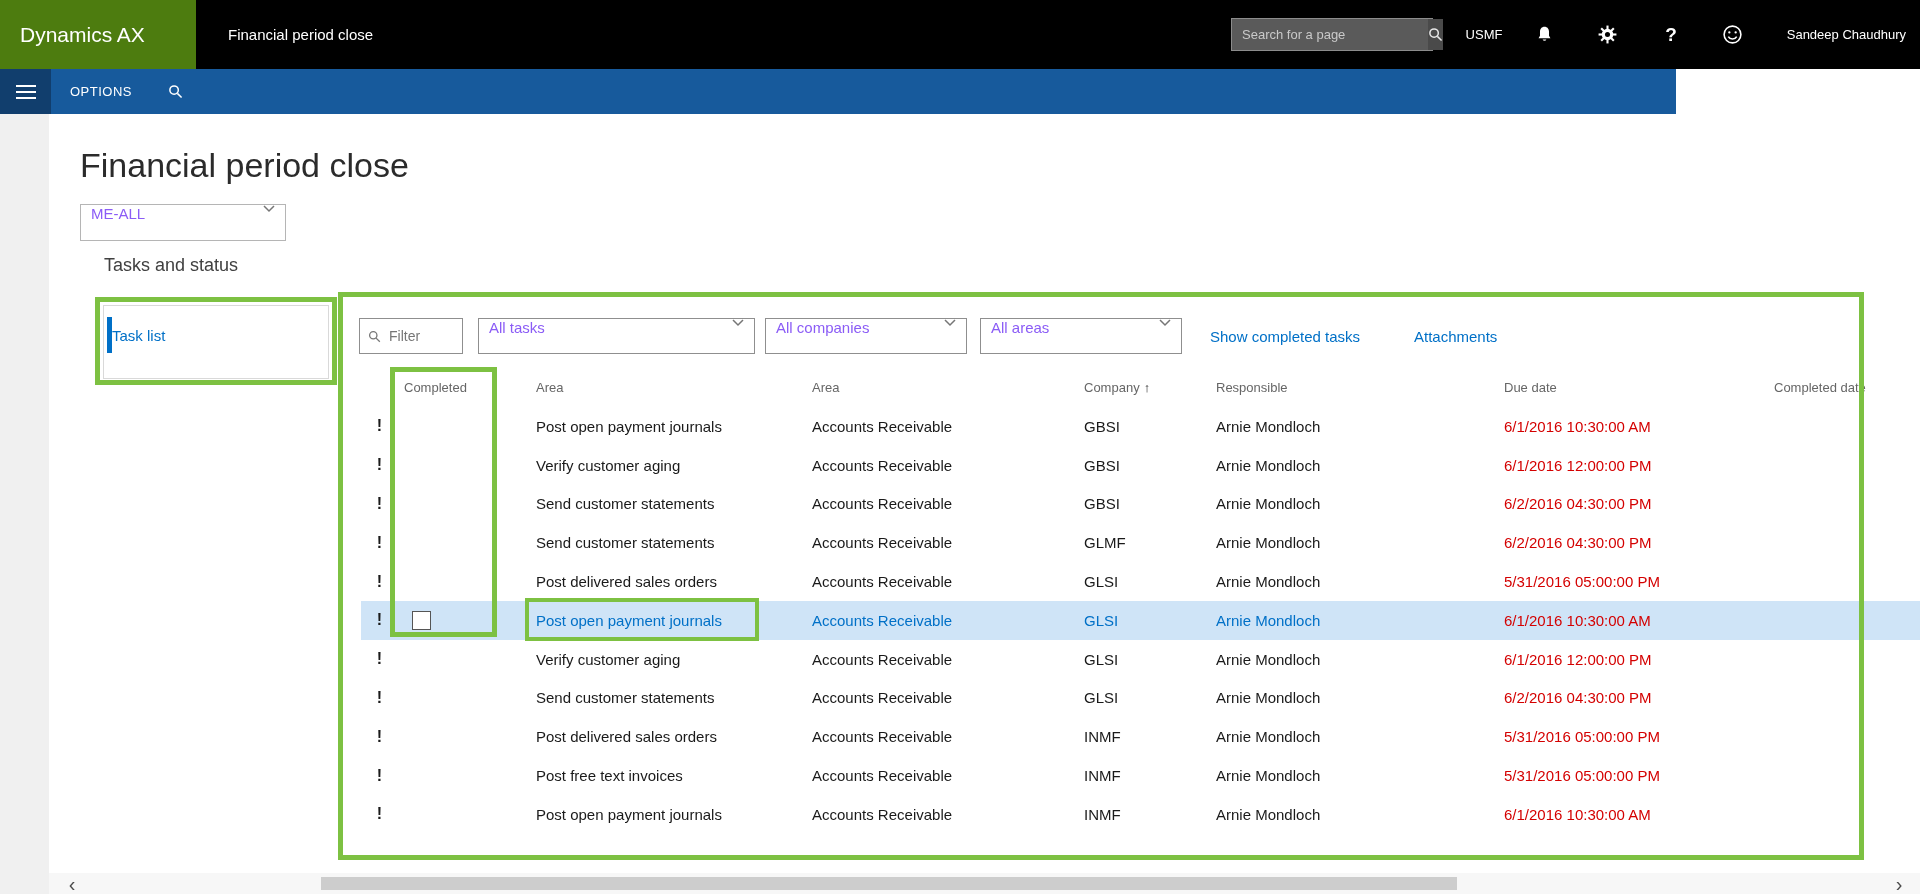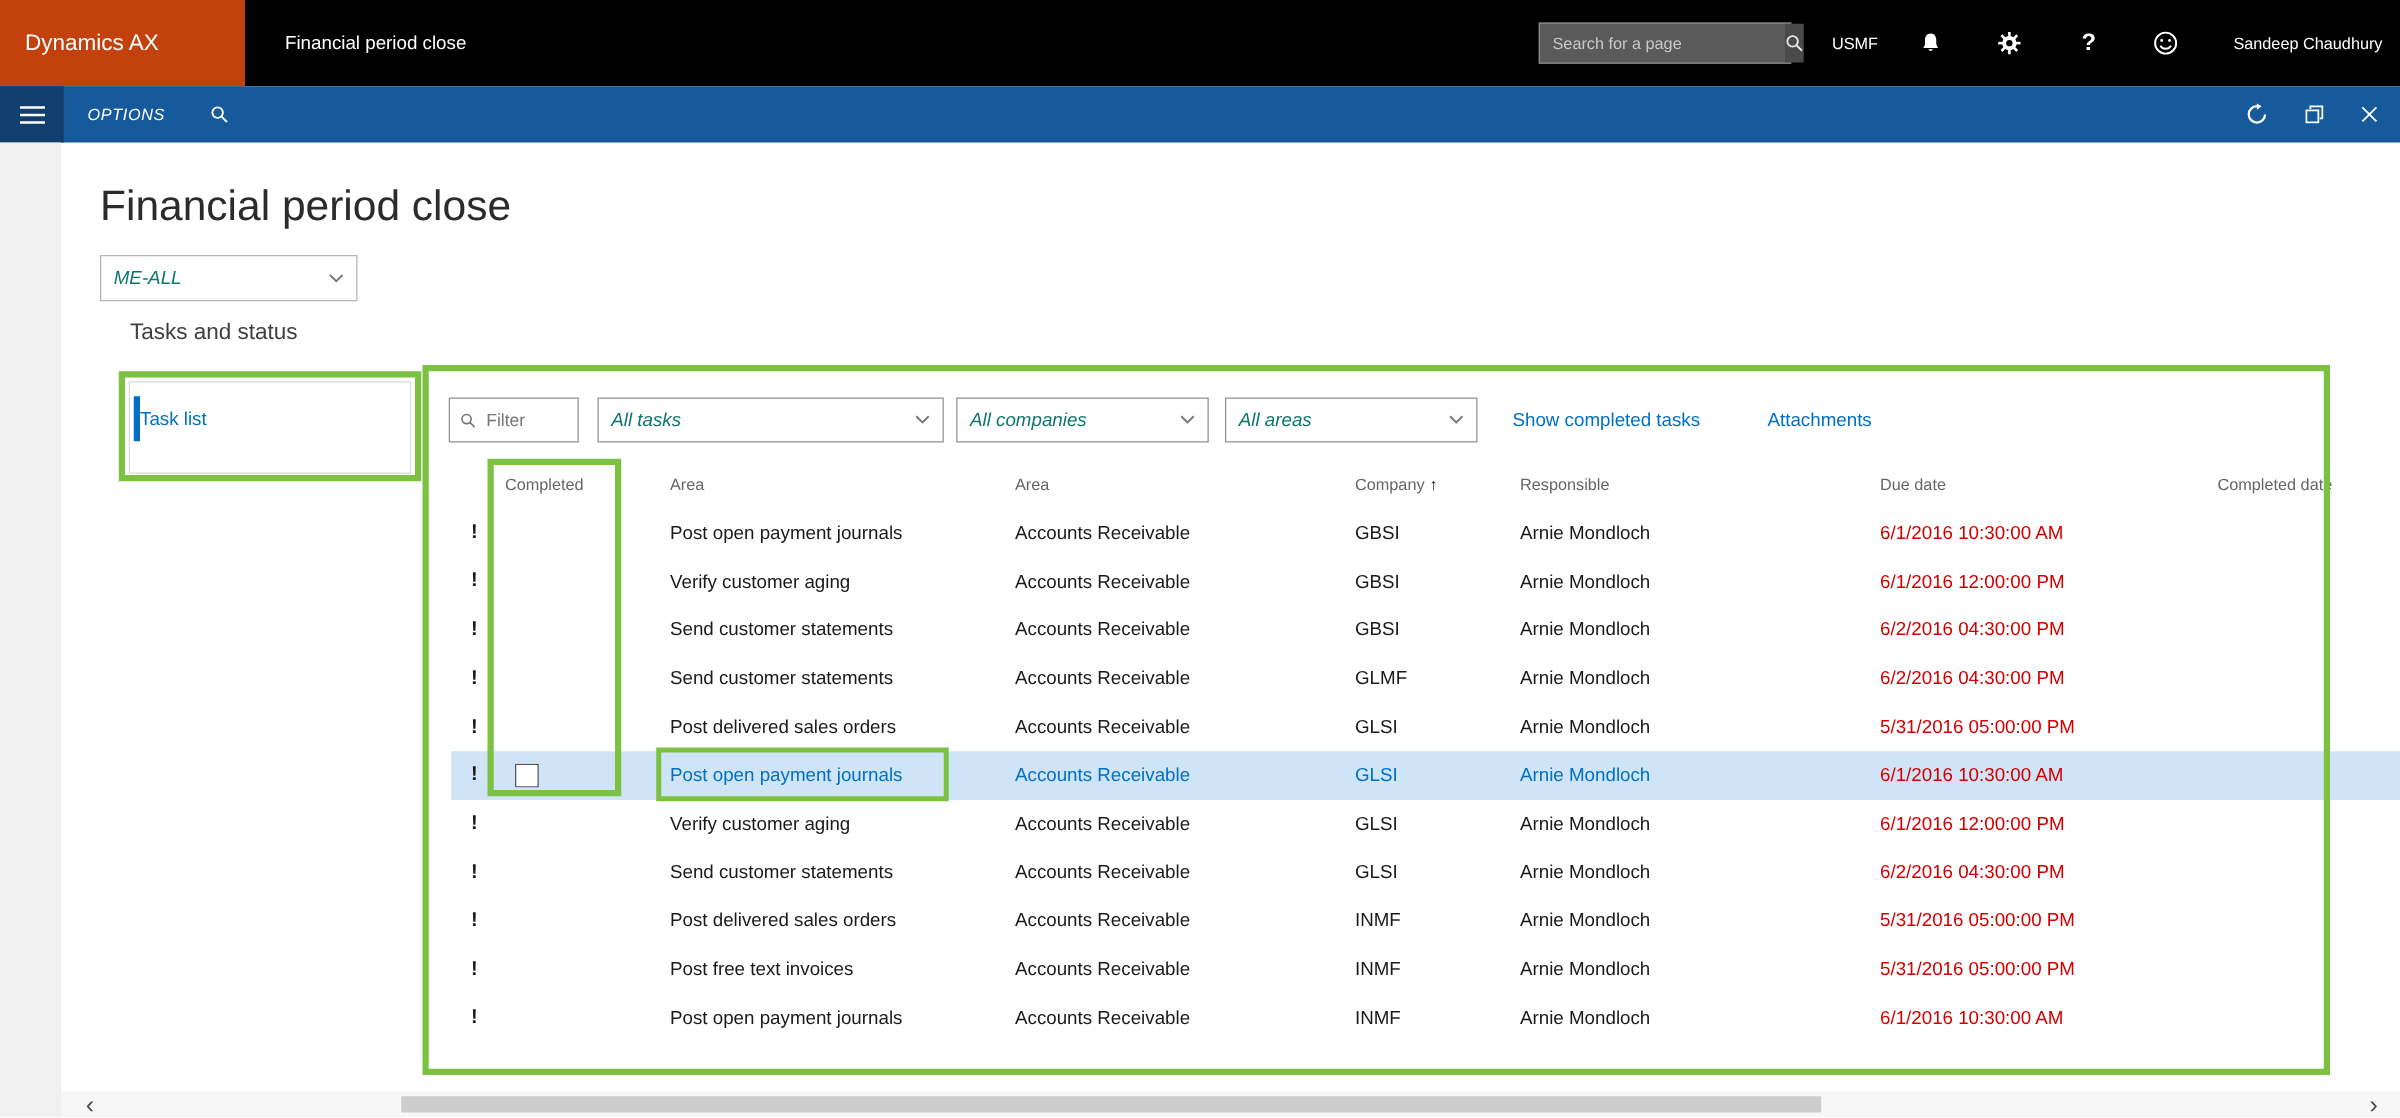--- a/index.html
+++ b/index.html
@@ -1,46 +1,46 @@
 <!DOCTYPE html>
 <html><head>
 <meta charset="utf-8">
 <style>
   html,body{margin:0;padding:0;background:#fff;font-family:"Liberation Sans","DejaVu Sans",sans-serif;}
   .screen{position:relative;width:1920px;height:894px;background:#fff;overflow:hidden;}
 
   
   .topbar{position:absolute;left:0;top:0;width:1920px;height:69px;background:#000;}
-  .brand{position:absolute;left:0;top:0;width:196px;height:69px;background:#c2410c;color:#fff;font-size:18px;display:flex;align-items:center;padding-left:20px;box-sizing:border-box;}
+  .brand{position:absolute;left:0;top:0;width:196px;height:69px;background:#4d7c0f;color:#fff;font-size:21px;display:flex;align-items:center;padding-left:20px;box-sizing:border-box;}
   .top-title{position:absolute;left:228px;top:0;height:69px;display:flex;align-items:center;color:#fff;font-size:15px;}
   .search-box{position:absolute;left:1231px;top:18px;width:202px;height:33px;background:#5a5a5a;border:1px solid #8c8c8c;display:flex;box-sizing:border-box;}
   .search-box input{flex:1;background:transparent;border:none;outline:none;color:#86efac;font-size:13px;padding:0 10px;font-family:inherit;}
   .search-box input::placeholder{color:#c9c9c9;}
   .search-go{width:36px;background:#4a4a4a;display:flex;align-items:center;justify-content:center;color:#e8e8e8;cursor:pointer;}
   .search-go svg{width:15px;height:15px;}
   .usmf{position:absolute;left:1452px;top:0;width:64px;height:69px;display:flex;align-items:center;justify-content:center;color:#fff;font-size:13px;cursor:pointer;}
   .topicon{position:absolute;top:0;width:30px;height:69px;display:flex;align-items:center;justify-content:center;cursor:pointer;}
   .ti-bell{left:1529px;}.ti-gear{left:1592px;}.ti-help{left:1656px;}.ti-smile{left:1717px;}
   .ti-help span{color:#fff;font-size:19px;font-weight:bold;}
   .username{position:absolute;right:14px;top:0;height:69px;display:flex;align-items:center;color:#fff;font-size:13px;cursor:pointer;}
 
   
-  .menubar{position:absolute;left:0;top:69px;width:1920px;height:45px;background:#175a9c;font-style:italic;}
+  .menubar{position:absolute;left:0;top:69px;width:1676px;height:45px;background:#175a9c;}
   .hamburger{position:absolute;left:0;top:0;width:51px;height:45px;background:#113e6d;display:flex;flex-direction:column;justify-content:center;align-items:center;gap:4px;cursor:pointer;}
   .hamburger span{display:block;width:20px;height:2px;background:#fff;}
   .options{position:absolute;left:70px;top:0;height:45px;display:flex;align-items:center;color:#fff;font-size:13px;letter-spacing:0.5px;cursor:pointer;}
   .menu-search{position:absolute;left:168px;top:0;height:45px;display:flex;align-items:center;color:#fff;cursor:pointer;}
   .menu-search svg{width:15px;height:15px;}
   .mb-icon{position:absolute;top:0;height:45px;display:flex;align-items:center;justify-content:center;width:34px;color:#fff;cursor:pointer;}
   .mb-refresh{left:1788px;}.mb-restore{left:1834px;}.mb-close{left:1878px;}
 
   
   .leftstrip{position:absolute;left:0;top:114px;width:49px;height:780px;background:#f0f0f0;}
   .page-h1{position:absolute;left:80px;top:146px;font-size:34px;font-weight:300;color:#2b2b2b;}
-  .combo{border:1px solid #9b9b9b;background:#fff;display:flex;align-items:center;justify-content:space-between;padding:0 10px;box-sizing:border-box;font-size:15px;color:#0f766e;cursor:pointer;font-style:italic;}
+  .combo{border:1px solid #9b9b9b;background:#fff;display:flex;align-items:flex-start;justify-content:space-between;padding:0 10px;box-sizing:border-box;font-size:15px;color:#8b5cf6;cursor:pointer;}
   .combo svg{width:12px;height:8px;flex:none;margin-left:8px;}
   .scope-combo{position:absolute;left:80px;top:204px;width:206px;height:37px;border-color:#b5b5b5;}
   .section-title{position:absolute;left:104px;top:255px;font-size:18px;color:#404040;}
 
   
   .sidebar-card{position:absolute;left:103px;top:305px;width:226px;height:74px;background:#fff;border:1px solid #d9d9d9;box-sizing:border-box;}
   .tasklist-item{position:absolute;left:3px;top:8px;width:212px;height:42px;display:flex;align-items:center;cursor:pointer;}
   .tl-accent{width:5px;height:36px;background:#0070c7;}
   .tasklist-item span.lbl{margin-left:0;color:#0070c7;font-size:15px;}
 

